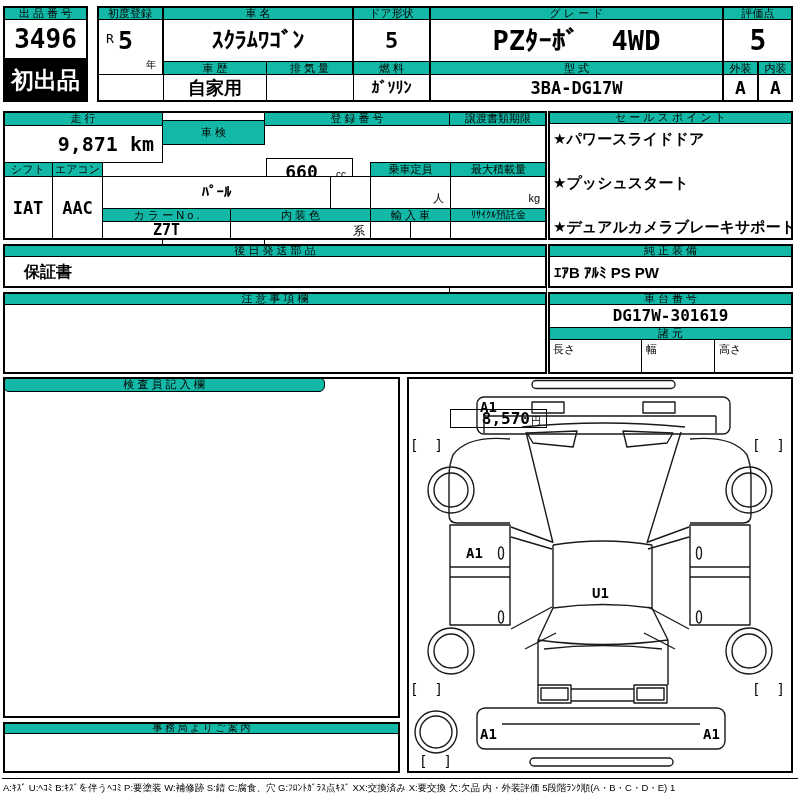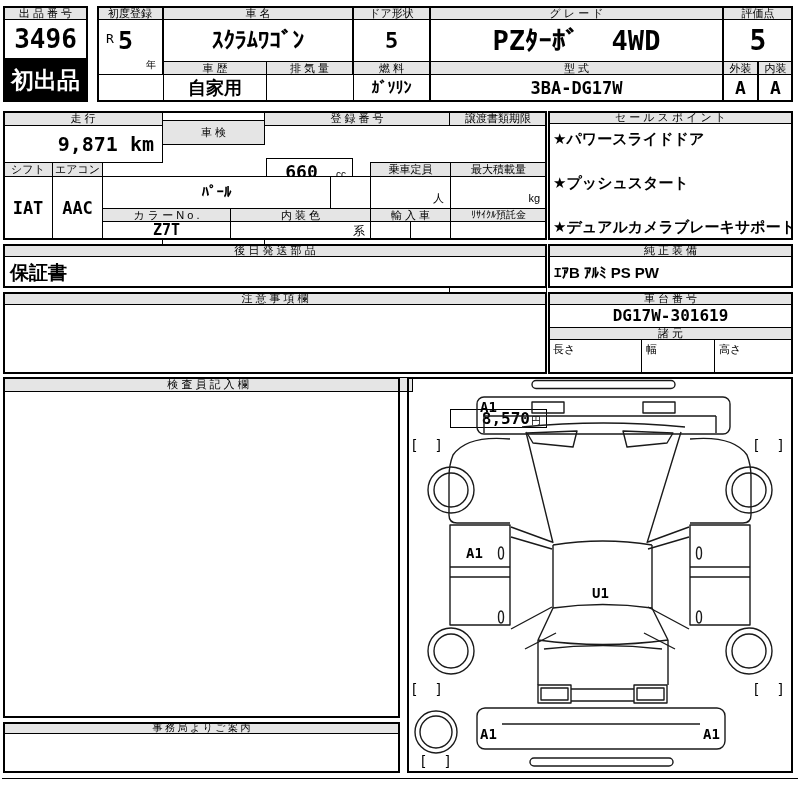--- a/index.html
+++ b/index.html
@@ -2,21 +2,21 @@
 <html><head>
 <meta charset="utf-8">
 <style>
   * { margin:0; padding:0; box-sizing:border-box; }
   html,body { width:800px; height:800px; background:#fff; color:#000;
     font-family:"Liberation Sans","DejaVu Sans",sans-serif; }
   .sheet { position:relative; width:800px; height:800px; background:#fff; overflow:hidden; }
   .cell { position:absolute; border:1px solid #000; background:#fff; display:flex;
     align-items:center; justify-content:center; white-space:pre; overflow:hidden;
     font-size:12px; line-height:1; }
-  .gray { background:#e5e5e5; font-size:11px; }
+  .gray { background:#14b8a6; font-size:11px; }
   .inv  { background:#000; color:#fff; }
   .frame{ position:absolute; border:2px solid #000; background:transparent; pointer-events:none; }
   .mono { font-family:"DejaVu Sans Mono","Liberation Mono",monospace; }
   .b { font-weight:bold; }
   .left  { justify-content:flex-start;gap:24px; }
   .right { justify-content:flex-end;padding-left:11px; }
   .top   { align-items:flex-start; }
   .bottom{ align-items:flex-end; }
   .rel { position:relative; }
   .unit { font-size:10px; }
@@ -118,21 +118,21 @@
   <div class="cell right" style="left:230px;top:221px;width:141px;height:19px;font-size:12px;padding-right:5px;">系</div>
   <div class="cell" style="left:370px;top:221px;width:41px;height:19px;"></div>
   <div class="cell" style="left:410px;top:221px;width:41px;height:19px;"></div>
   <div class="cell rel right" style="left:450px;top:221px;width:97px;height:19px;">
     <span class="mono b" style="font-size:16px;">8,570</span>
     <span class="unit" style="margin:4px 5px 0 1px;">円</span>
   </div>
   <div class="frame" style="left:3px;top:111px;width:544px;height:129px;"></div>
 
   <div class="cell gray" style="left:3px;top:244px;width:544px;height:13px;">後 日 発 送 部 品</div>
-  <div class="cell left b" style="left:3px;top:256px;width:544px;height:32px;font-size:19px;padding-left:6px;">保証書</div>
+  <div class="cell left b" style="left:3px;top:256px;width:544px;height:32px;font-size:16px;padding-left:20px;">保証書</div>
   <div class="frame" style="left:3px;top:244px;width:544px;height:44px;"></div>
 
   <div class="cell gray" style="left:3px;top:292px;width:544px;height:13px;">注 意 事 項 欄</div>
   <div class="cell left top" style="left:3px;top:304px;width:544px;height:70px;padding:4px 6px;"></div>
   <div class="frame" style="left:3px;top:292px;width:544px;height:82px;"></div>
 
   <div class="cell gray" style="left:548px;top:111px;width:245px;height:13px;">セ ー ル ス ポ イ ン ト</div>
   <div class="cell left top sp-list" style="left:548px;top:123px;width:245px;height:117px;padding:5px 4px;flex-direction:column;align-items:flex-start;">
     <div>★パワースライドドア</div>
     <div>★プッシュスタート</div>
@@ -145,21 +145,21 @@
   <div class="frame" style="left:548px;top:244px;width:245px;height:44px;"></div>
 
   <div class="cell gray" style="left:548px;top:292px;width:245px;height:13px;">車 台 番 号</div>
   <div class="cell mono b" style="left:548px;top:304px;width:245px;height:24px;font-size:16px;">DG17W-301619</div>
   <div class="cell gray" style="left:548px;top:327px;width:245px;height:13px;">諸 元</div>
   <div class="cell left top" style="left:548px;top:339px;width:94px;height:35px;font-size:11px;padding:4px 0 0 4px;">長さ</div>
   <div class="cell left top" style="left:641px;top:339px;width:74px;height:35px;font-size:11px;padding:4px 0 0 4px;">幅</div>
   <div class="cell left top" style="left:714px;top:339px;width:79px;height:35px;font-size:11px;padding:4px 0 0 4px;">高さ</div>
   <div class="frame" style="left:548px;top:292px;width:245px;height:82px;"></div>
 
-  <div class="cell gray" style="left:3px;top:377px;width:410px;height:15px;">検 査 員 記 入 欄</div>
+  <div class="cell gray" style="left:3px;top:377px;width:322px;height:15px;border-radius:6px;">検 査 員 記 入 欄</div>
   <div class="frame" style="left:3px;top:377px;width:397px;height:341px;"></div>
 
   <div class="cell gray" style="left:3px;top:722px;width:397px;height:12px;font-size:10px;font-family:Liberation Serif, serif;">事 務 局 よ り ご 案 内</div>
   <div class="cell" style="left:3px;top:733px;width:397px;height:40px;"></div>
   <div class="frame" style="left:3px;top:722px;width:397px;height:51px;"></div>
 
   <svg width="386" height="396" viewBox="0 0 386 396">
     <g fill="none" stroke="#1a1a1a" stroke-width="1.4" stroke-linejoin="round">
 
       <rect x="125" y="3.5" width="143" height="8" rx="4"></rect>
@@ -235,14 +235,15 @@
 
   <div class="bracket" style="left:410px;top:438px;">[　]</div>
   <div class="bracket" style="left:752px;top:438px;">[　]</div>
   <div class="bracket" style="left:410px;top:682px;">[　]</div>
   <div class="bracket" style="left:752px;top:682px;">[　]</div>
   <div class="bracket" style="left:419px;top:754px;">[　]</div>
 
   <div class="frame" style="left:407px;top:377px;width:386px;height:396px;"></div>
 
   <div class="legendline"></div>
+  <div class="legend">A:ｷｽﾞ U:ﾍｺﾐ B:ｷｽﾞを伴うﾍｺﾐ P:要塗装 W:補修跡 S:錆 C:腐食、穴 G:ﾌﾛﾝﾄｶﾞﾗｽ点ｷｽﾞ XX:交換済み X:要交換 欠:欠品 内・外装評価 5段階ﾗﾝｸ順(A・B・C・D・E) 1</div>
 
 </div>
 
 </body></html>

